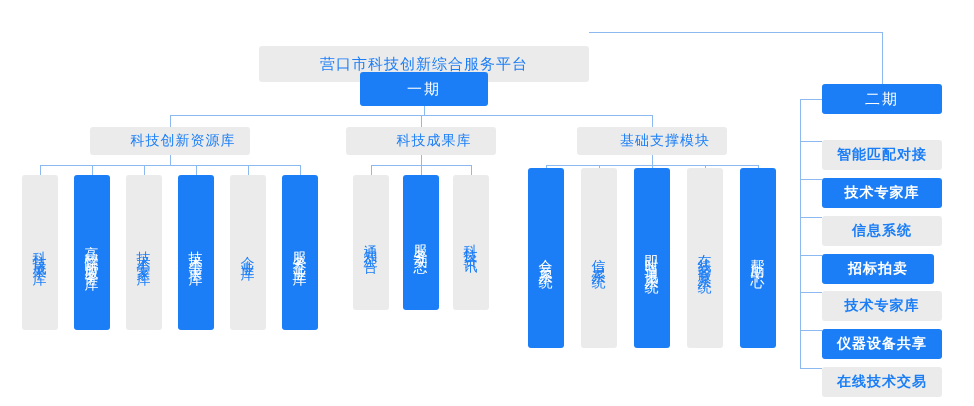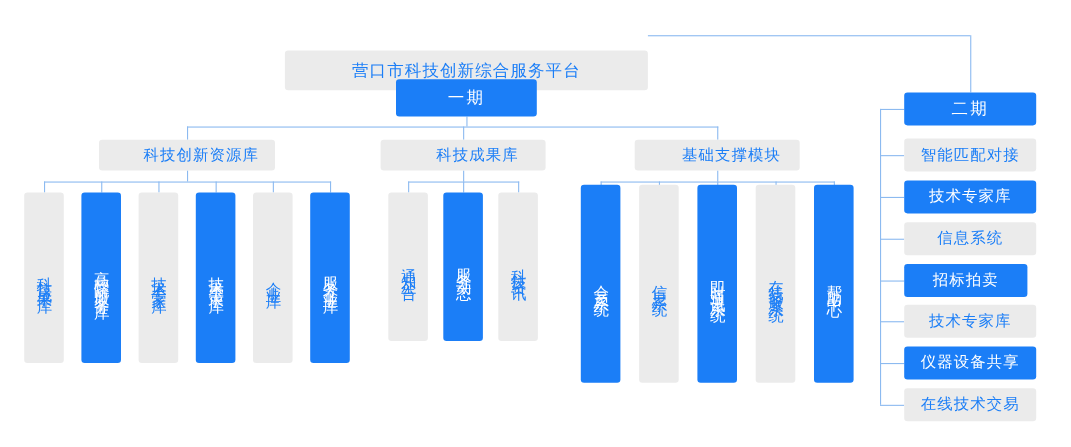--- a/index.html
+++ b/index.html
@@ -13,21 +13,21 @@
   }
   .gray { background:#ebebeb; color:#1b7ef7; }
   .blue { background:#1b7ef7; color:#ffffff; }
   .root-node { font-size:15px; font-weight:500; letter-spacing:1px;margin-top:32px; }
   .phase { font-size:15px; font-weight:500; letter-spacing:2px; }
   .group-node { font-size:14px; letter-spacing:1px;padding-left:26px; }
   .vert {
     writing-mode:vertical-rl; text-orientation:upright;
     letter-spacing:5px; line-height:36px; font-weight:500;
   }
-  .p2item { font-size:14px; letter-spacing:1px; font-weight:400; }
+  .p2item { font-size:14px; letter-spacing:1px; font-weight:700;margin-top:14px; }
 </style>
 </head>
 <body>
 
 <div class="canvas">
 
   <div class="line" style="left:424px;top:50px;width:1px;height:22px"></div>
   <div class="line" style="left:589px;top:32px;width:293px;height:1px"></div>
   <div class="line" style="left:882px;top:32px;width:1px;height:52px"></div>
   <div class="line" style="left:424px;top:106px;width:1px;height:9px"></div>

